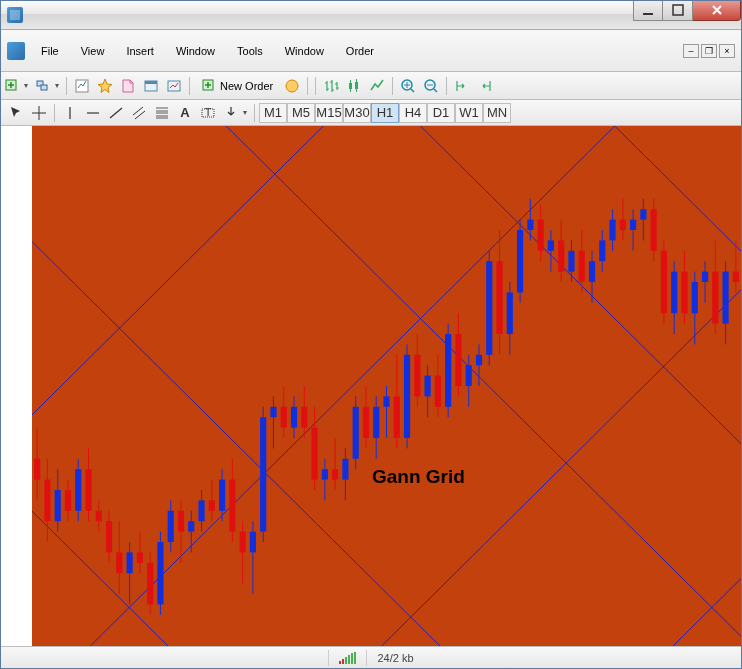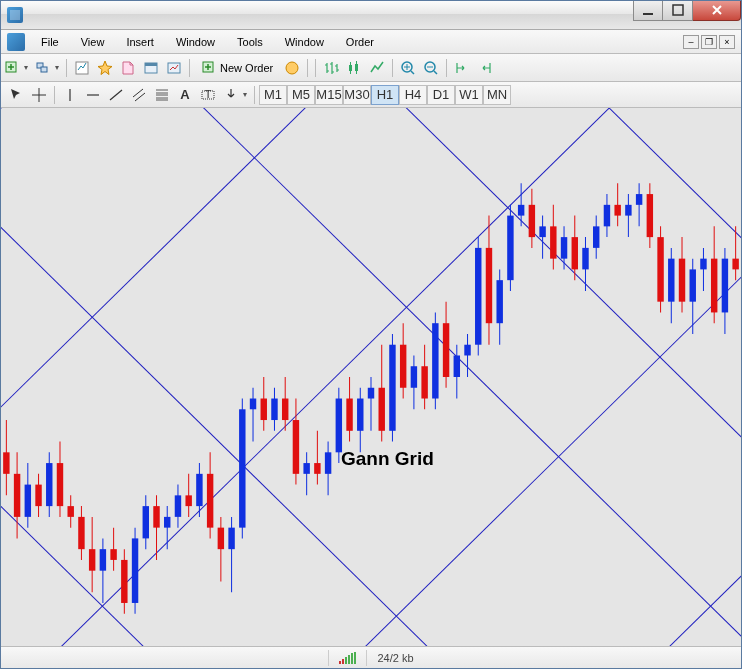--- a/index.html
+++ b/index.html
@@ -6,35 +6,35 @@
 body { background:#d8d8d8; width:742px; height:669px; overflow:hidden; }
 .window { width:742px; height:669px; background:#fff; border:1px solid #5a7aa0; display:flex; flex-direction:column; }
 .titlebar { height:29px; background:linear-gradient(to bottom,#fcfcfc 0%,#e8e8e8 45%,#d6d6d6 46%,#e8e8e8 100%); display:flex; align-items:center; padding:0 0 0 6px; border-bottom:1px solid #aaa; justify-content:space-between; }
 .titlebar-left { display:flex; align-items:center; gap:4px; }
 .app-icon { width:16px; height:16px; background:linear-gradient(135deg,#4a9edb,#2c6da8); border-radius:2px; position:relative; }
 .app-icon::after { content:""; position:absolute; top:3px; left:3px; right:3px; bottom:3px; background:#fff; opacity:.3; }
 .win-btns { display:flex; height:20px; margin-top:-9px; }
 .win-btn { width:30px; height:20px; border:1px solid #8a8a8a; border-top:none; display:flex; align-items:center; justify-content:center; background:linear-gradient(#f0f0f0,#d0d0d0); cursor:pointer; }
 .win-btn.close { width:48px; background:linear-gradient(#e89890,#c8483c); color:#fff; border-color:#8a3028; border-radius:0 0 4px 0; }
 .win-btn + .win-btn { border-left:none; }
-.menubar { height:24px; background:linear-gradient(#f8f8f8,#eaeaea); display:flex; align-items:center; padding:0 6px; gap:2px; border-bottom:1px solid #bbb; }
+.menubar { height:42px; background:linear-gradient(#f8f8f8,#eaeaea); display:flex; align-items:center; padding:0 6px; gap:2px; border-bottom:1px solid #bbb; }
 .app-smicon { width:18px; height:18px; background:linear-gradient(135deg,#4a9edb,#2c6da8); border-radius:2px; margin-right:4px; }
 .menu-item { padding:3px 10px; cursor:pointer; color:#000; }
 .mdi-btns { margin-left:auto; display:flex; gap:2px; }
 .mdi-btn { width:16px; height:14px; border:1px solid #9a9a9a; background:#f0f0f0; display:flex; align-items:center; justify-content:center; font-size:9px; cursor:pointer; }
 .toolbar { height:28px; background:linear-gradient(#f8f8f8,#e8e8e8); display:flex; align-items:center; padding:0 0; gap:1px; border-bottom:1px solid #bbb; }
 .tb-btn { min-width:22px; height:22px; border:1px solid transparent; background:transparent; display:flex; align-items:center; justify-content:center; cursor:pointer; border-radius:2px; padding:0 2px; gap:3px; }
 .tb-btn.text { padding:0 6px; }
 .tb-sep { width:1px; height:18px; background:#bbb; margin:0 3px; }
 .tb-drop::after { content:"▾"; font-size:8px; color:#555; margin-left:1px; }
 .ic { width:16px; height:16px; display:inline-block; }
 .toolbar2 { height:26px; background:linear-gradient(#f8f8f8,#e8e8e8); display:flex; align-items:center; padding:0 4px; gap:1px; border-bottom:1px solid #bbb; }
 .tf-btn { min-width:28px; height:20px; border:1px solid #c0c0c0; background:#f4f4f4; display:flex; align-items:center; justify-content:center; cursor:pointer; font-size:13px; color:#333; }
 .tf-btn.active { background:#d0e4f5; border-color:#7da2ce; }
-.chart-wrap { flex:1; position:relative; background:#e5e5e5; overflow:hidden; }
+.chart-wrap { flex:1; position:relative; background:#c2410c; overflow:hidden;margin-left:31px; }
 .chart-svg { width:100%; height:100%; display:block; }
 .annotation { position:absolute; left:340px; top:340px; font-size:19px; font-weight:bold; color:#000; font-family:Arial,sans-serif; }
 .statusbar { height:22px; background:linear-gradient(#f8f8f8,#e8e8e8); border-top:1px solid #bbb; display:flex; align-items:center; justify-content:center; padding:0 8px; gap:10px; font-size:10px; color:#444; }
 .conn-bars { display:flex; align-items:flex-end; gap:1px; height:12px; }
 .conn-bar { width:2px; background:#4caf50; }
 .statsep { width:1px; height:16px; background:#ccc; }
 </style>
 </head>
 <body>
 

